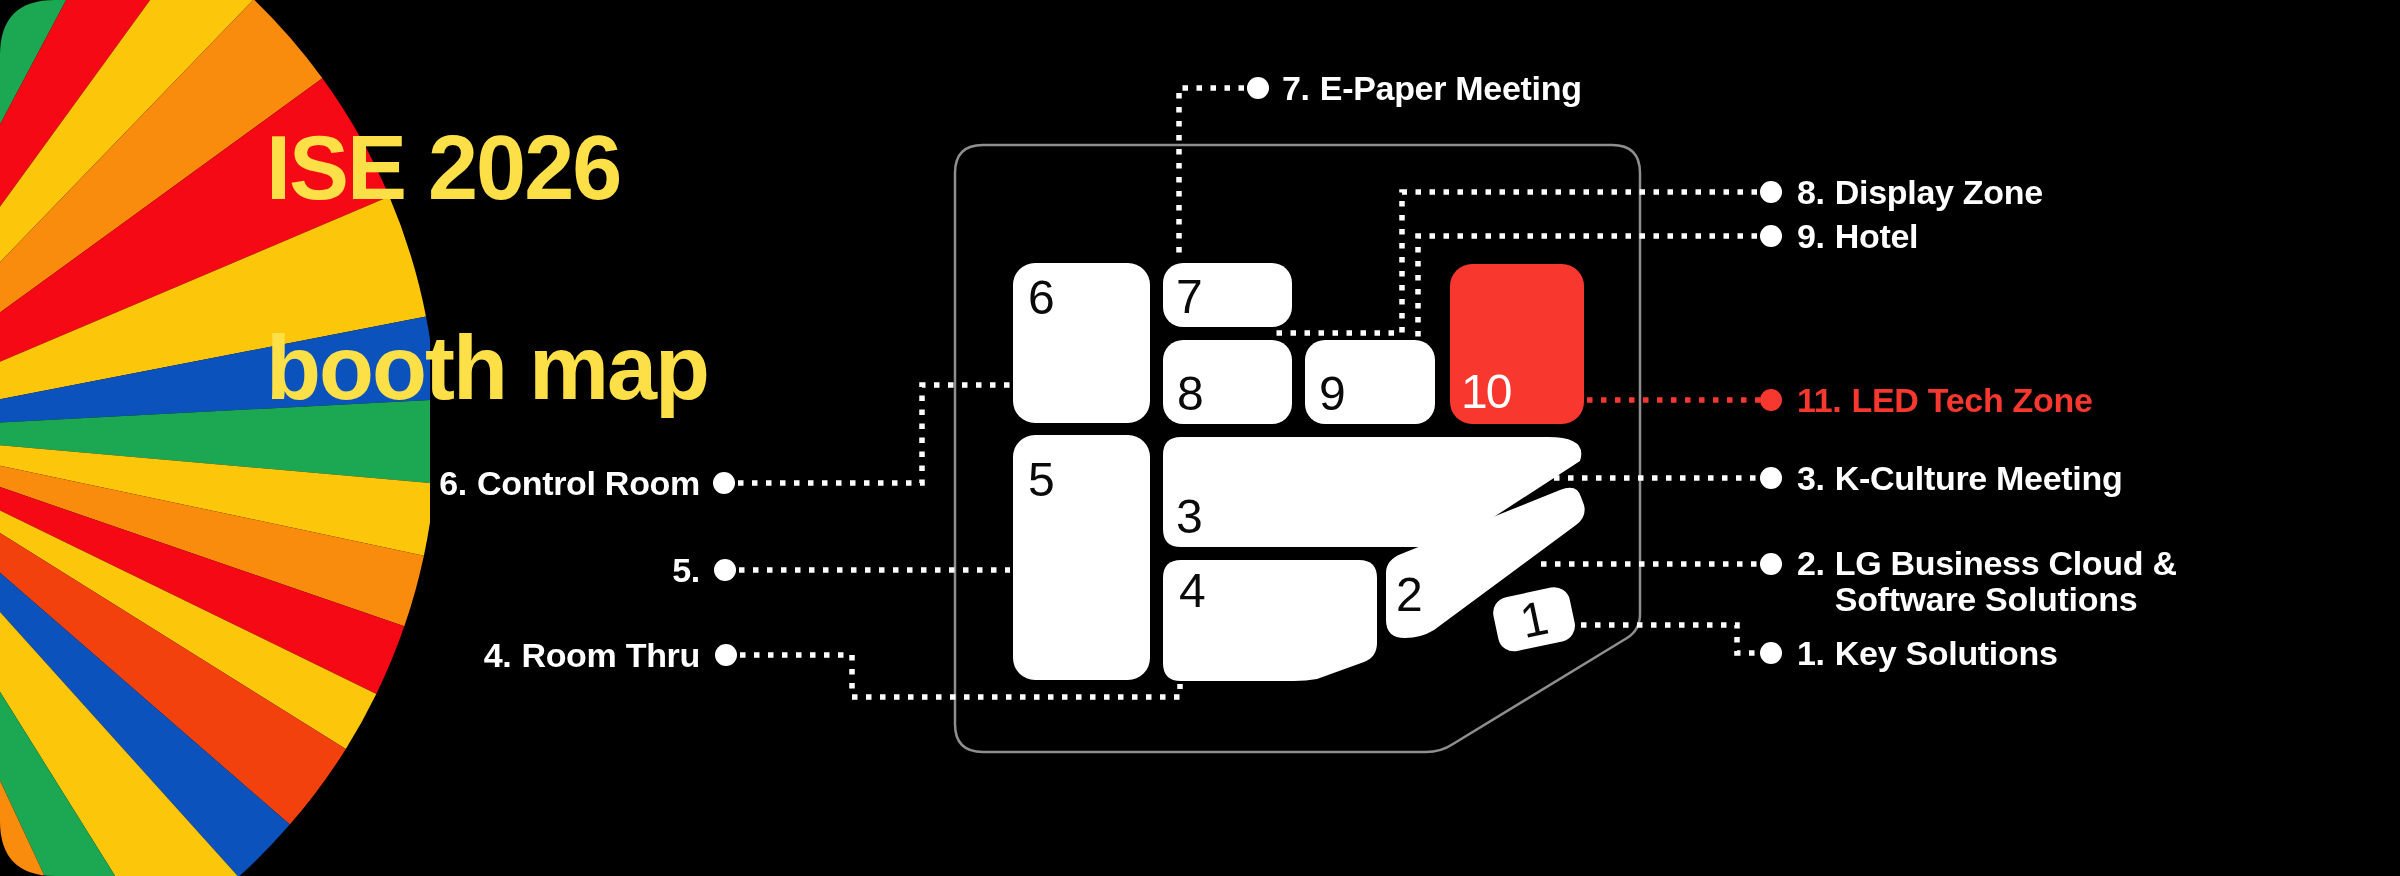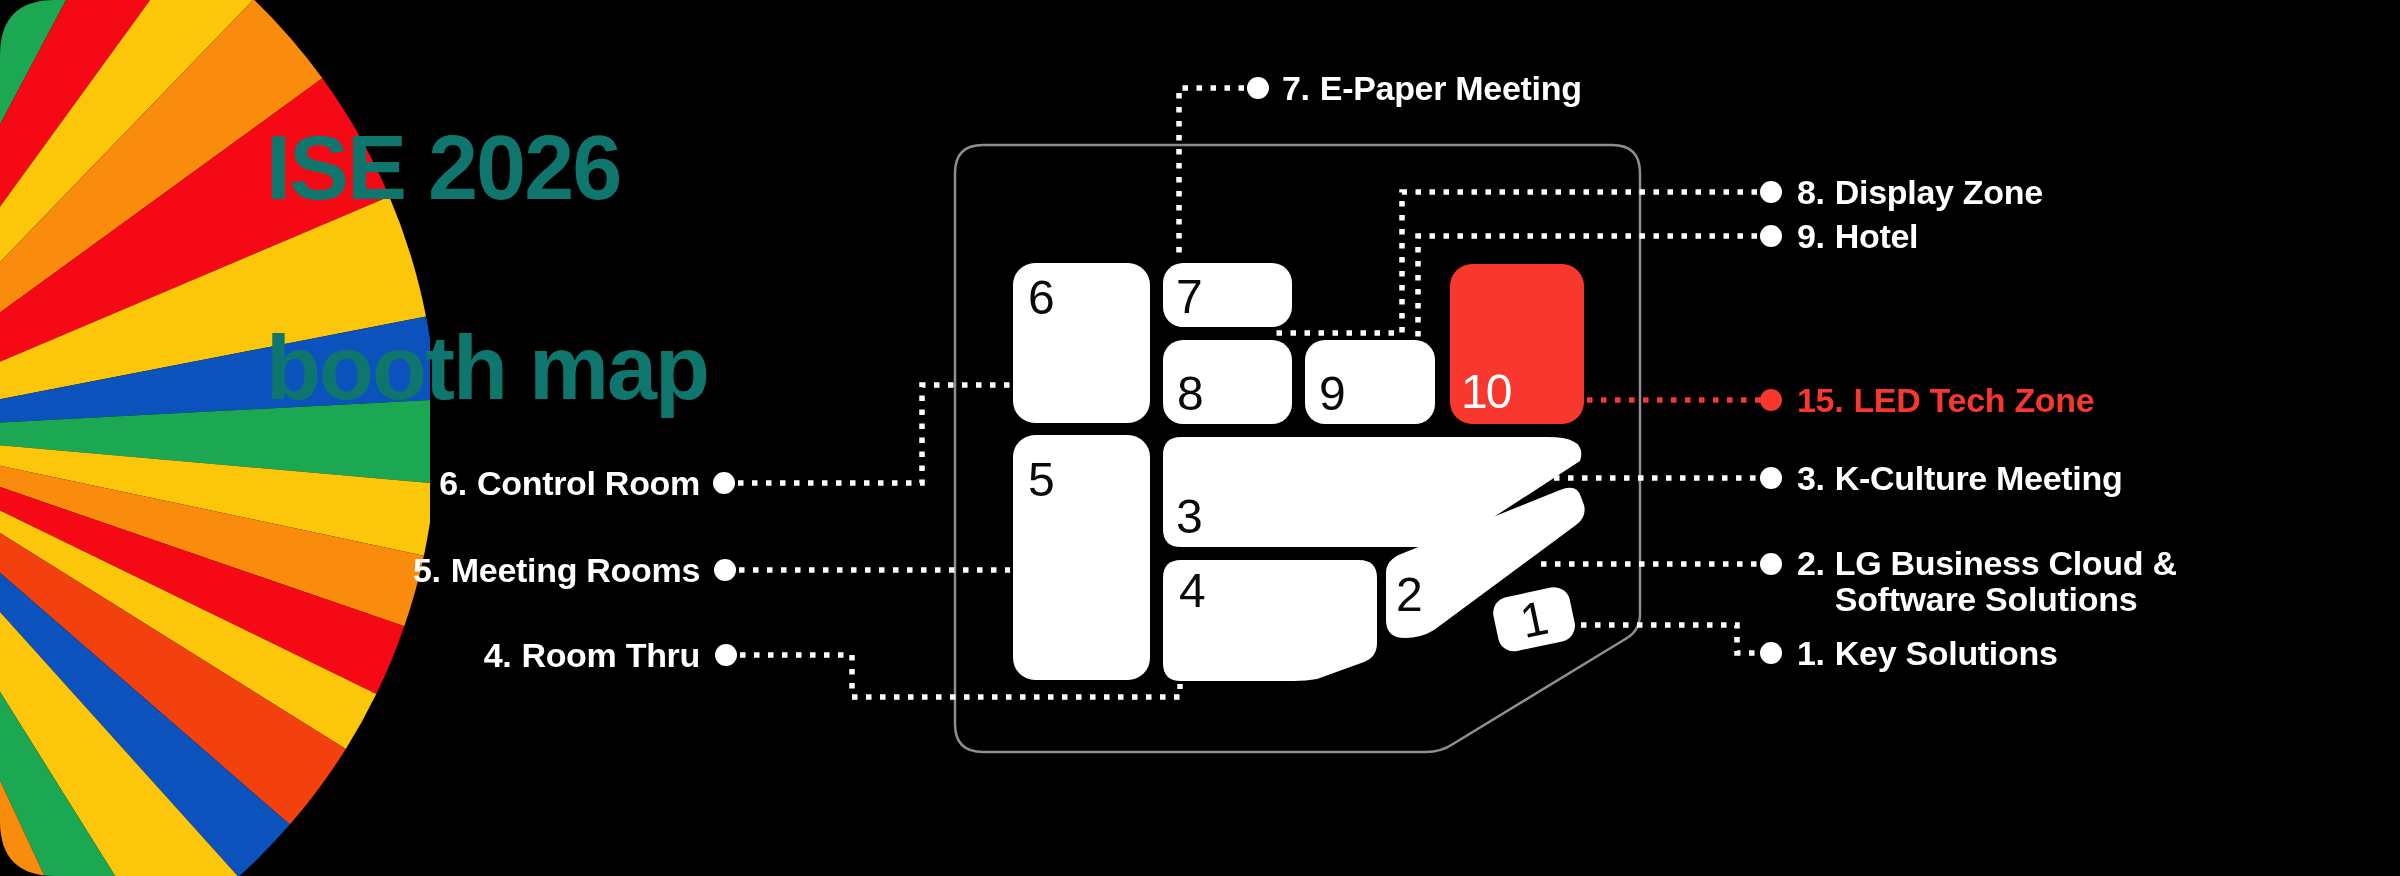--- a/index.html
+++ b/index.html
@@ -3,21 +3,21 @@
 <meta charset="utf-8">
 <style>
   html,body{margin:0;padding:0;background:#000;}
   .stage{
     position:relative;width:2400px;height:876px;background:#000;overflow:hidden;
     font-family:"Liberation Sans","DejaVu Sans",sans-serif;
   }
   .stage svg{position:absolute;inset:0;display:block;}
   .page-title{
     position:absolute;left:266px;top:118px;
-    color:#0f766e;font-size:90px;font-weight:600;line-height:100px;letter-spacing:-2px;
+    color:#fde047;font-size:90px;font-weight:600;line-height:100px;letter-spacing:-2px;
     white-space:pre;
   }
   .legend-label{
     position:absolute;display:flex;align-items:flex-start;
     color:#fff;font-size:34px;font-weight:600;line-height:36px;letter-spacing:-0.3px;
     white-space:pre-line;
   }
   .legend-label .num{flex:0 0 auto;}
   .legend-label .name{margin-left:10px;}
   .legend-label.align-right{justify-content:flex-end;}
@@ -128,37 +128,36 @@
     <span class="num">7.</span>
     <span class="name">E-Paper Meeting</span>
   </div>
 
   <div class="legend-label align-right" style="right:1700px;top:465px;">
     <span class="num">6.</span>
     <span class="name">Control Room</span>
   </div>
   <div class="legend-label align-right" style="right:1700px;top:552px;">
     <span class="num">5.</span>
-    <span class="name">Meeting Rooms</span>
   </div>
   <div class="legend-label align-right" style="right:1700px;top:637px;">
     <span class="num">4.</span>
     <span class="name">Room Thru</span>
   </div>
 
   <div class="legend-label" style="left:1797px;top:174px;">
     <span class="num">8.</span>
     <span class="name">Display Zone</span>
   </div>
   <div class="legend-label" style="left:1797px;top:218px;">
     <span class="num">9.</span>
     <span class="name">Hotel</span>
   </div>
   <div class="legend-label accent" style="left:1797px;top:382px;">
-    <span class="num">15.</span>
+    <span class="num">11.</span>
     <span class="name">LED Tech Zone</span>
   </div>
   <div class="legend-label" style="left:1797px;top:460px;">
     <span class="num">3.</span>
     <span class="name">K-Culture Meeting</span>
   </div>
   <div class="legend-label" style="left:1797px;top:545px;">
     <span class="num">2.</span>
     <span class="name">LG Business Cloud &amp;
 Software Solutions</span>

